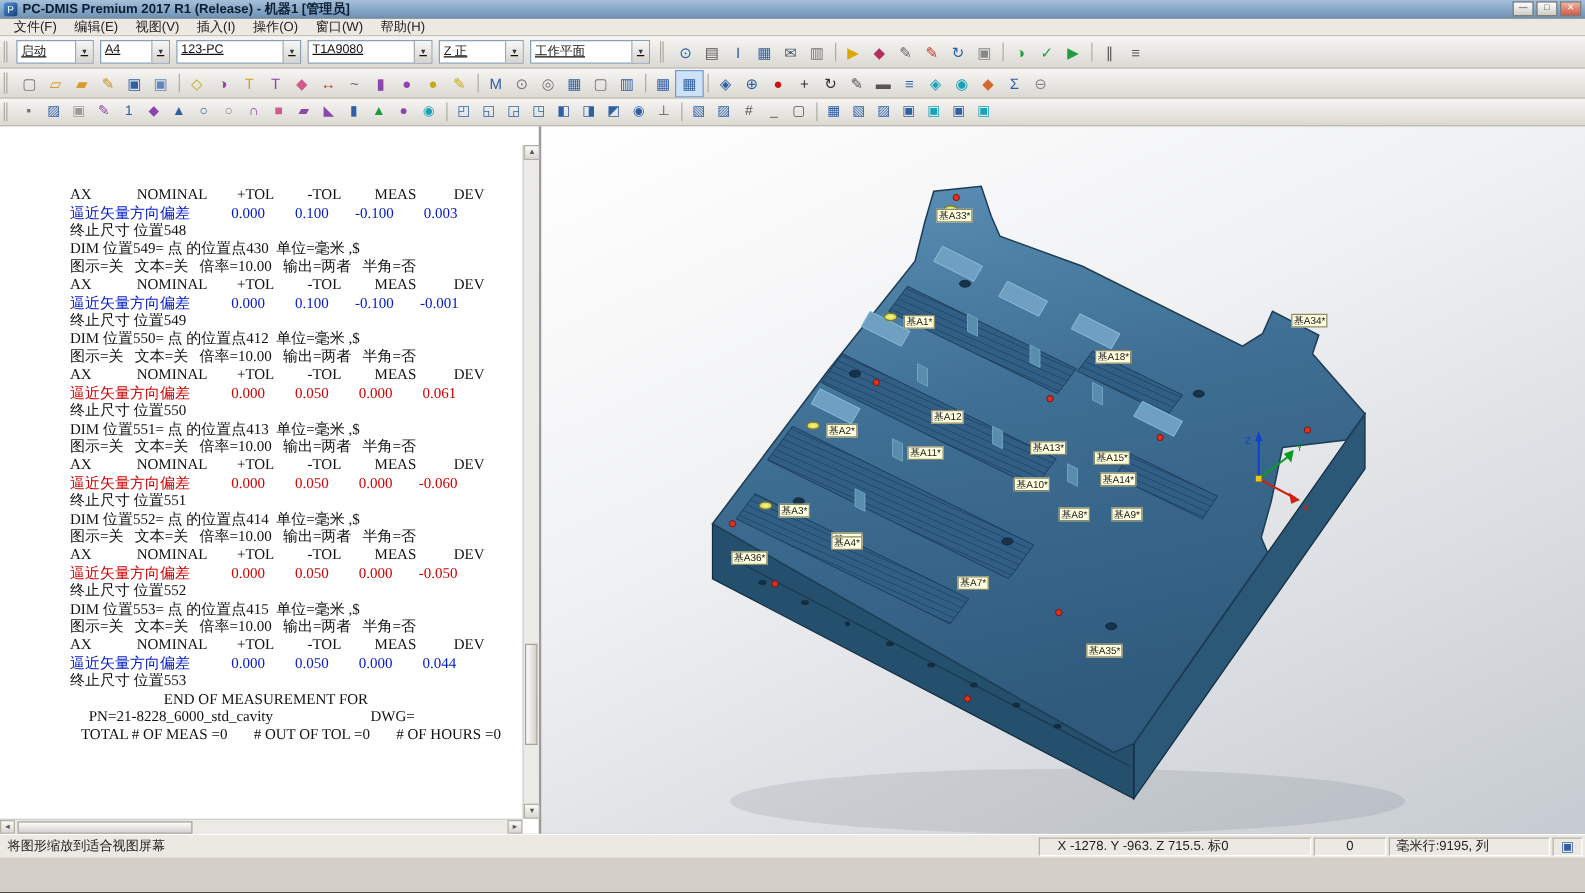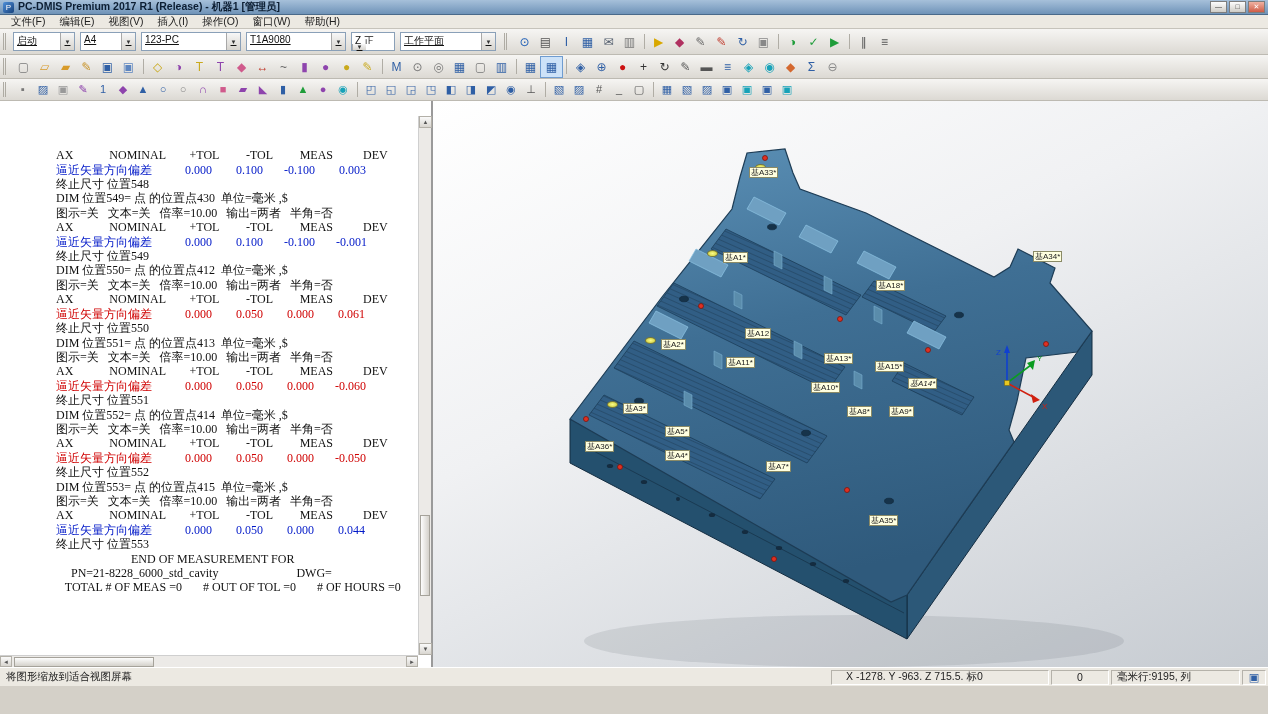--- a/index.html
+++ b/index.html
@@ -126,21 +126,21 @@
         <div class="combo" style="width: 100px;">
           <span class="cval">123-PC</span>
           <span class="carw">▼</span>
         </div>
 
         <div class="combo" style="width: 100px;">
           <span class="cval">T1A9080</span>
           <span class="carw">▼</span>
         </div>
 
-        <div class="combo" style="width: 44px; flex-direction: column;">
+        <div class="combo" style="width: 68px;">
           <span class="cval">Z 正</span>
           <span class="carw">▼</span>
         </div>
 
         <div class="combo" style="width: 96px;">
           <span class="cval">工作平面</span>
           <span class="carw">▼</span>
         </div>
       </div>
     <div class="grip"></div>
@@ -602,28 +602,28 @@
 
       <div class="marker" style="left: 316px; top: 66px;"><span>基A33*</span></div>
           <div class="marker" style="left: 290px; top: 151px;"><span>基A1*</span></div>
           <div class="marker" style="left: 443px; top: 179px;"><span>基A18*</span></div>
           <div class="marker" style="left: 600px; top: 150px;"><span>基A34*</span></div>
           <div class="marker" style="left: 312px; top: 227px;"><span>基A12</span></div>
           <div class="marker" style="left: 228px; top: 238px;"><span>基A2*</span></div>
           <div class="marker" style="left: 293px; top: 256px;"><span>基A11*</span></div>
           <div class="marker" style="left: 391px; top: 252px;"><span>基A13*</span></div>
           <div class="marker" style="left: 442px; top: 260px;"><span>基A15*</span></div>
-          <div class="marker" style="left: 475px; top: 277px; font-style: italic;"><span>基A14*</span></div>
+          <div class="marker" style="left: 447px; top: 277px;"><span>基A14*</span></div>
           <div class="marker" style="left: 378px; top: 281px;"><span>基A10*</span></div>
           <div class="marker" style="left: 190px; top: 302px;"><span>基A3*</span></div>
           <div class="marker" style="left: 414px; top: 305px;"><span>基A8*</span></div>
           <div class="marker" style="left: 456px; top: 305px;"><span>基A9*</span></div>
           <div class="marker" style="left: 152px; top: 340px;"><span>基A36*</span></div>
           <div class="marker" style="left: 232px; top: 325px;"><span>基A5*</span></div>
-          <div class="marker" style="left: 232px; top: 349px;"><span>基A4*</span></div>
+          <div class="marker" style="left: 232px; top: 328px;"><span>基A4*</span></div>
           <div class="marker" style="left: 333px; top: 360px;"><span>基A7*</span></div>
           <div class="marker" style="left: 436px; top: 414px;"><span>基A35*</span></div>
         </div>
     </div>
   </div>
 
   <div class="statusbar">
     <div class="sb-msg">将图形缩放到适合视图屏幕</div>
     <div class="sb-box sb-coords">X -1278. Y -963. Z 715.5. 标0</div>
     <div class="sb-box sb-count">0</div>

